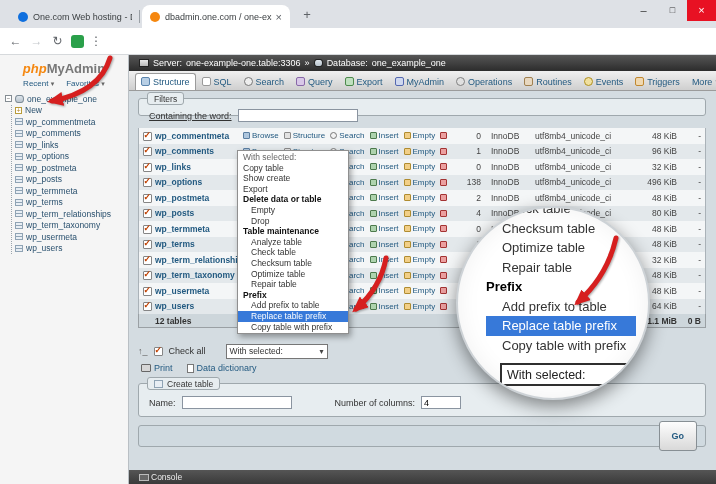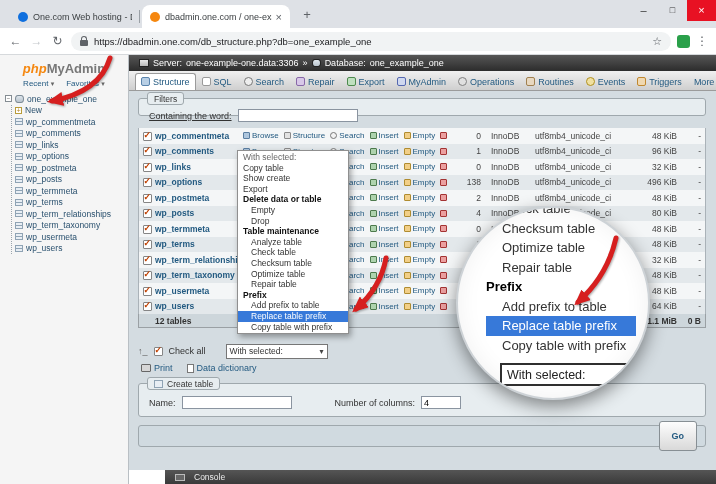--- a/index.html
+++ b/index.html
@@ -119,21 +119,21 @@
   .icdd{width:7px;height:9px;background:#fff;border:1px solid #777;}
 
   #createtbl{left:9px;right:10px;top:292px;height:34px;}
   .icnew{width:9px;height:8px;background:#e8eef4;border:1px solid #8fa3b4;}
   .ctbody{display:flex;align-items:center;gap:6px;padding:12px 0 0 10px;font-size:9px;color:#333;}
   .mlabel{margin-left:28px;padding-left:9px;}
 
   #gostrip{position:absolute;left:9px;right:10px;top:334px;height:22px;background:#d0dae0;border:1px solid #9fa8ad;border-radius:3px;display:flex;align-items:center;justify-content:flex-end;padding:0 8px;}
   .gobtn{padding:9px 12px;font-size:9px;font-weight:bold;color:#235a81;background:linear-gradient(#fdfdfd,#d9d9d9);border:1px solid #878f94;border-radius:3px;}
 
-  .consolebar{position:absolute;left:0;bottom:0;right:0;height:14px;background:linear-gradient(#555,#3a3a3a);color:#eee;font-size:8.5px;display:flex;align-items:center;gap:9px;padding:0 10px;margin-left:36px;}
+  .consolebar{position:absolute;left:0;bottom:0;right:0;height:14px;background:linear-gradient(#555,#3a3a3a);color:#eee;font-size:8.5px;display:flex;align-items:center;gap:2px;padding:0 10px;}
   .ickbd{width:10px;height:7px;border:1px solid #bbb;background:#666;}
 
   
   .ctxmenu{position:absolute;left:237px;top:150px;width:112px;background:#fff;border:1px solid #8f8f8f;box-shadow:2px 3px 6px rgba(0,0,0,.35);z-index:40;padding:1px 0;}
   .mi{height:10.6px;line-height:10.4px;font-size:8.5px;color:#333;padding-left:5px;white-space:nowrap;overflow:hidden;}
   .mi.dim{color:#666;}
   .mi.hdr{font-weight:bold;color:#111;}
   .mi.ind{padding-left:13px;}
   .mi.hl{background:#3779d9;color:#fff;}
 
@@ -169,25 +169,20 @@
     <div class="newtab">+</div>
     <div class="wc wc-min">–</div>
     <div class="wc wc-max">□</div>
     <div class="wc wc-close">×</div>
   </div>
 
   <div class="addressbar">
     <span class="nav-ic">←</span>
     <span class="nav-ic disabled">→</span>
     <span class="nav-ic">↻</span>
-    <div class="urlpill">
-      <span class="lock"></span>
-      <span class="url">https://dbadmin.one.com/db_structure.php?db=one_example_one</span>
-      <span class="star">☆</span>
-    </div>
     <span class="ext"></span>
     <span class="dots">⋮</span>
   </div>
 
   <div class="sidebar">
     <div class="pmalogo"><span class="php">php</span><span class="rest">MyAdmin</span></div>
     <div class="panelbar">
       <span><span>Recent</span> <span class="caret">▾</span></span>
       <span><span>Favorites</span> <span class="caret">▾</span></span>
     </div>
@@ -265,21 +260,21 @@
 
       </div>
     </div>
   </div>
 
   <div class="main">
 
     <div class="breadcrumb">
       <span class="srvic"></span>
       <span>Server:</span>
-      <span>one-example-one.data:3306</span>
+      <span>one-example-one.table:3306</span>
       <span>»</span>
       <span class="dbic2"></span>
       <span>Database:</span>
       <span>one_example_one</span>
     </div>
 
     <div class="tabbar">
       <span class="ptab active">
           <i class="tic tic-structure"></i>
           <span>Structure</span>
@@ -287,21 +282,21 @@
       <span class="ptab">
           <i class="tic tic-sql"></i>
           <span>SQL</span>
         </span>
       <span class="ptab">
           <i class="tic tic-search"></i>
           <span>Search</span>
         </span>
       <span class="ptab">
           <i class="tic tic-query"></i>
-          <span>Repair</span>
+          <span>Query</span>
         </span>
       <span class="ptab">
           <i class="tic tic-export"></i>
           <span>Export</span>
         </span>
       <span class="ptab">
           <i class="tic tic-import"></i>
           <span>MyAdmin</span>
         </span>
       <span class="ptab">

